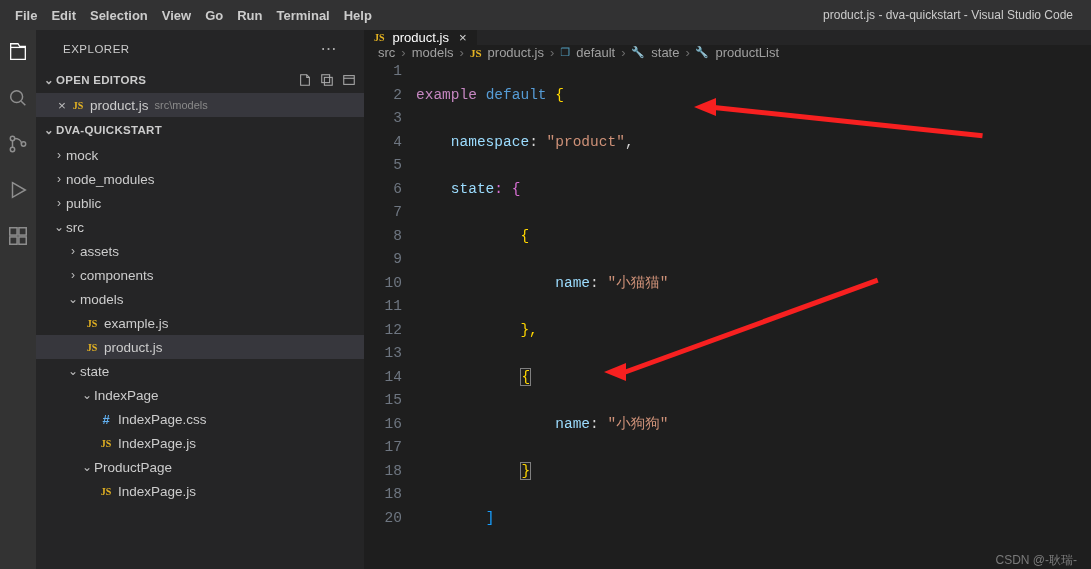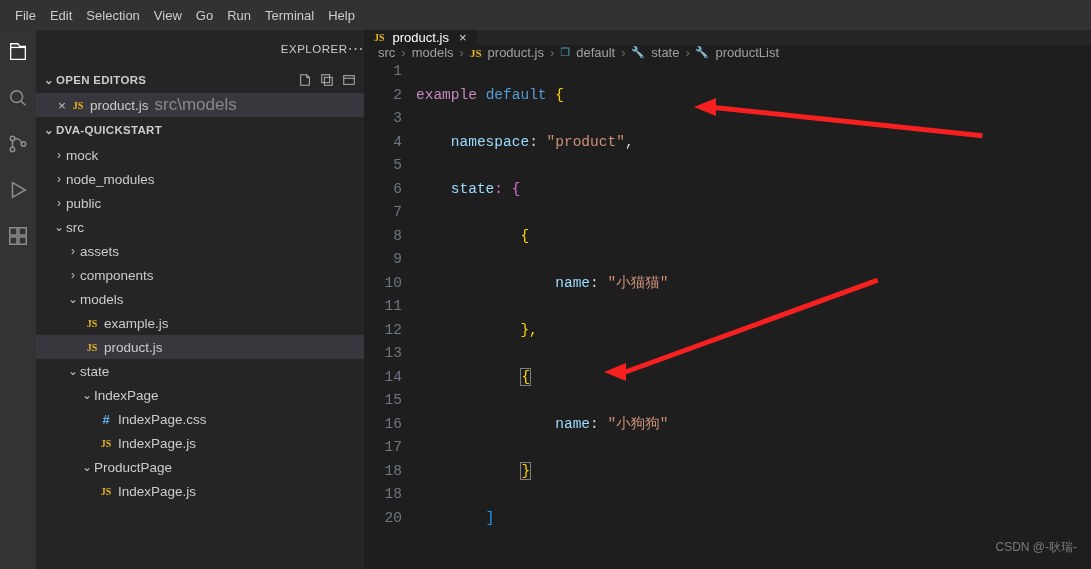--- a/index.html
+++ b/index.html
@@ -14,21 +14,21 @@
   position: relative;
 }
 .menubar {
   height: 30px;
   background: #323233;
   display: flex;
   align-items: center;
   padding: 0 8px;
   color: #cccccc;
 }
-.menubar-item { padding: 0 7px; height: 30px; display: flex; align-items: center; cursor: pointer; }
+.menubar-item { padding: 0 7px; height: 30px; display: flex; align-items: center; cursor: pointer; font-weight: bold; }
 .menubar-title { flex: 1; text-align: right; padding-right: 10px; color: #cccccc; font-size: 12px; }
 .main { display: flex; height: calc(100% - 30px); }
 .activity-bar {
   width: 36px;
   background: #333333;
   display: flex;
   flex-direction: column;
   align-items: center;
   padding-top: 10px;
   gap: 22px;
@@ -36,41 +36,41 @@
 .activity-icon { width: 24px; height: 24px; display: flex; align-items: center; justify-content: center; cursor: pointer; opacity: 0.6; }
 .activity-icon.active { opacity: 1; }
 .sidebar {
   width: 328px;
   background: #252526;
   display: flex;
   flex-direction: column;
   color: #cccccc;
 }
 .sidebar-header {
-  height: 37px; display: flex; align-items: center; justify-content: flex-end;
-  padding: 0 0; font-size: 11.5px; letter-spacing: 0.5px;
+  height: 37px; display: flex; align-items: center; justify-content: space-between;
+  padding: 0 27px; font-size: 11.5px; letter-spacing: 0.5px;
 }
 .sidebar-dots { opacity: 0.8; cursor: pointer; font-size: 16px; }
 .section-header {
   height: 26px; display: flex; align-items: center; padding: 0 6px;
   font-size: 11.5px; font-weight: 600; letter-spacing: 0.3px; cursor: pointer;
 }
 .section-header .chev { width: 14px; display: inline-flex; justify-content: center; opacity: 0.9; }
 .section-actions { display: flex; gap: 4px; margin-left: auto; }
 .section-actions span { width: 18px; height: 18px; display: inline-flex; align-items: center; justify-content: center; opacity: 0.8; }
 .tree { font-size: 13.5px; }
 .tree-row {
   height: 24px; display: flex; align-items: center; padding-left: 8px; cursor: pointer;
 }
 .tree-row.active { background: #37373d; }
 .tree-row.openeditor { background: #252526; }
 .tree-row.openeditor.active { background: #37373d; }
 .tree-icon { width: 16px; height: 16px; display: inline-flex; align-items: center; justify-content: center; margin-right: 4px; }
 .tree-label { color: #cccccc; }
-.tree-path { color: #8a8a8a; margin-left: 6px; font-size: 17px; }
+.tree-path { color: #8a8a8a; margin-left: 6px; font-size: 11px; }
 .icon-js { color: #e6b422; font-weight: 700; font-size: 10px; font-family: Liberation Serif, serif; }
 .icon-css { color: #61afef; font-size: 13px; font-weight: 700; }
 .chev-tree { width: 14px; display: inline-flex; justify-content: center; opacity: 0.9; font-size: 12px; }
 .close-x { width: 16px; display: inline-flex; justify-content: center; opacity: 0.9; }
 
 .editor { flex: 1; display: flex; flex-direction: column; background: #1e1e1e; position: relative; }
 .tabs { height: 37px; background: #252526; display: flex; }
 .tab {
   height: 100%; display: flex; align-items: center; gap: 6px;
   padding: 0 10px; background: #1e1e1e; color: #ffffff; font-size: 13px;
@@ -97,21 +97,21 @@
 .lines > div { height: 23.5px; }
 .tok-kw { color: #c586c0; }
 .tok-kw2 { color: #569cd6; }
 .tok-key { color: #9cdcfe; }
 .tok-str { color: #ce9178; }
 .tok-br { color: #ffd700; }
 .tok-br2 { color: #da70d6; }
 .tok-br3 { color: #179fff; }
 .cursor-box { border: 1px solid #7f7f7f; padding: 0 0px; }
 .watermark {
-  position: absolute; right: 14px; bottom: 13px; color: #7a7a7a; font-size: 12px;
+  position: absolute; right: 14px; bottom: 0; color: #7a7a7a; font-size: 12px;
 }
 
 .arrow { position: absolute; pointer-events: none; }
 .arrow-line { position: absolute; background: #f72020; transform-origin: left center; height: 5px; }
 .arrow-head {
   position: absolute; width: 0; height: 0;
   border-top: 9px solid transparent; border-bottom: 9px solid transparent;
   border-right: 22px solid #f72020;
 }
 svg { display: block; }
@@ -121,20 +121,21 @@
 
 <div class="menubar">
   <div class="menubar-item">File</div>
   <div class="menubar-item">Edit</div>
   <div class="menubar-item">Selection</div>
   <div class="menubar-item">View</div>
   <div class="menubar-item">Go</div>
   <div class="menubar-item">Run</div>
   <div class="menubar-item">Terminal</div>
   <div class="menubar-item">Help</div>
+  <div class="menubar-title">product.js - dva-quickstart - Visual Studio Code</div>
 </div>
 
 <div class="main">
   <div class="activity-bar">
     <div class="activity-icon active">
       <svg width="22" height="22" viewBox="0 0 24 24" fill="none" stroke="#fff" stroke-width="1.4">
           <path d="M4 3h8l2 3h6v14H4z"></path>
           <path d="M4 7h16"></path>
         </svg>
     </div>

